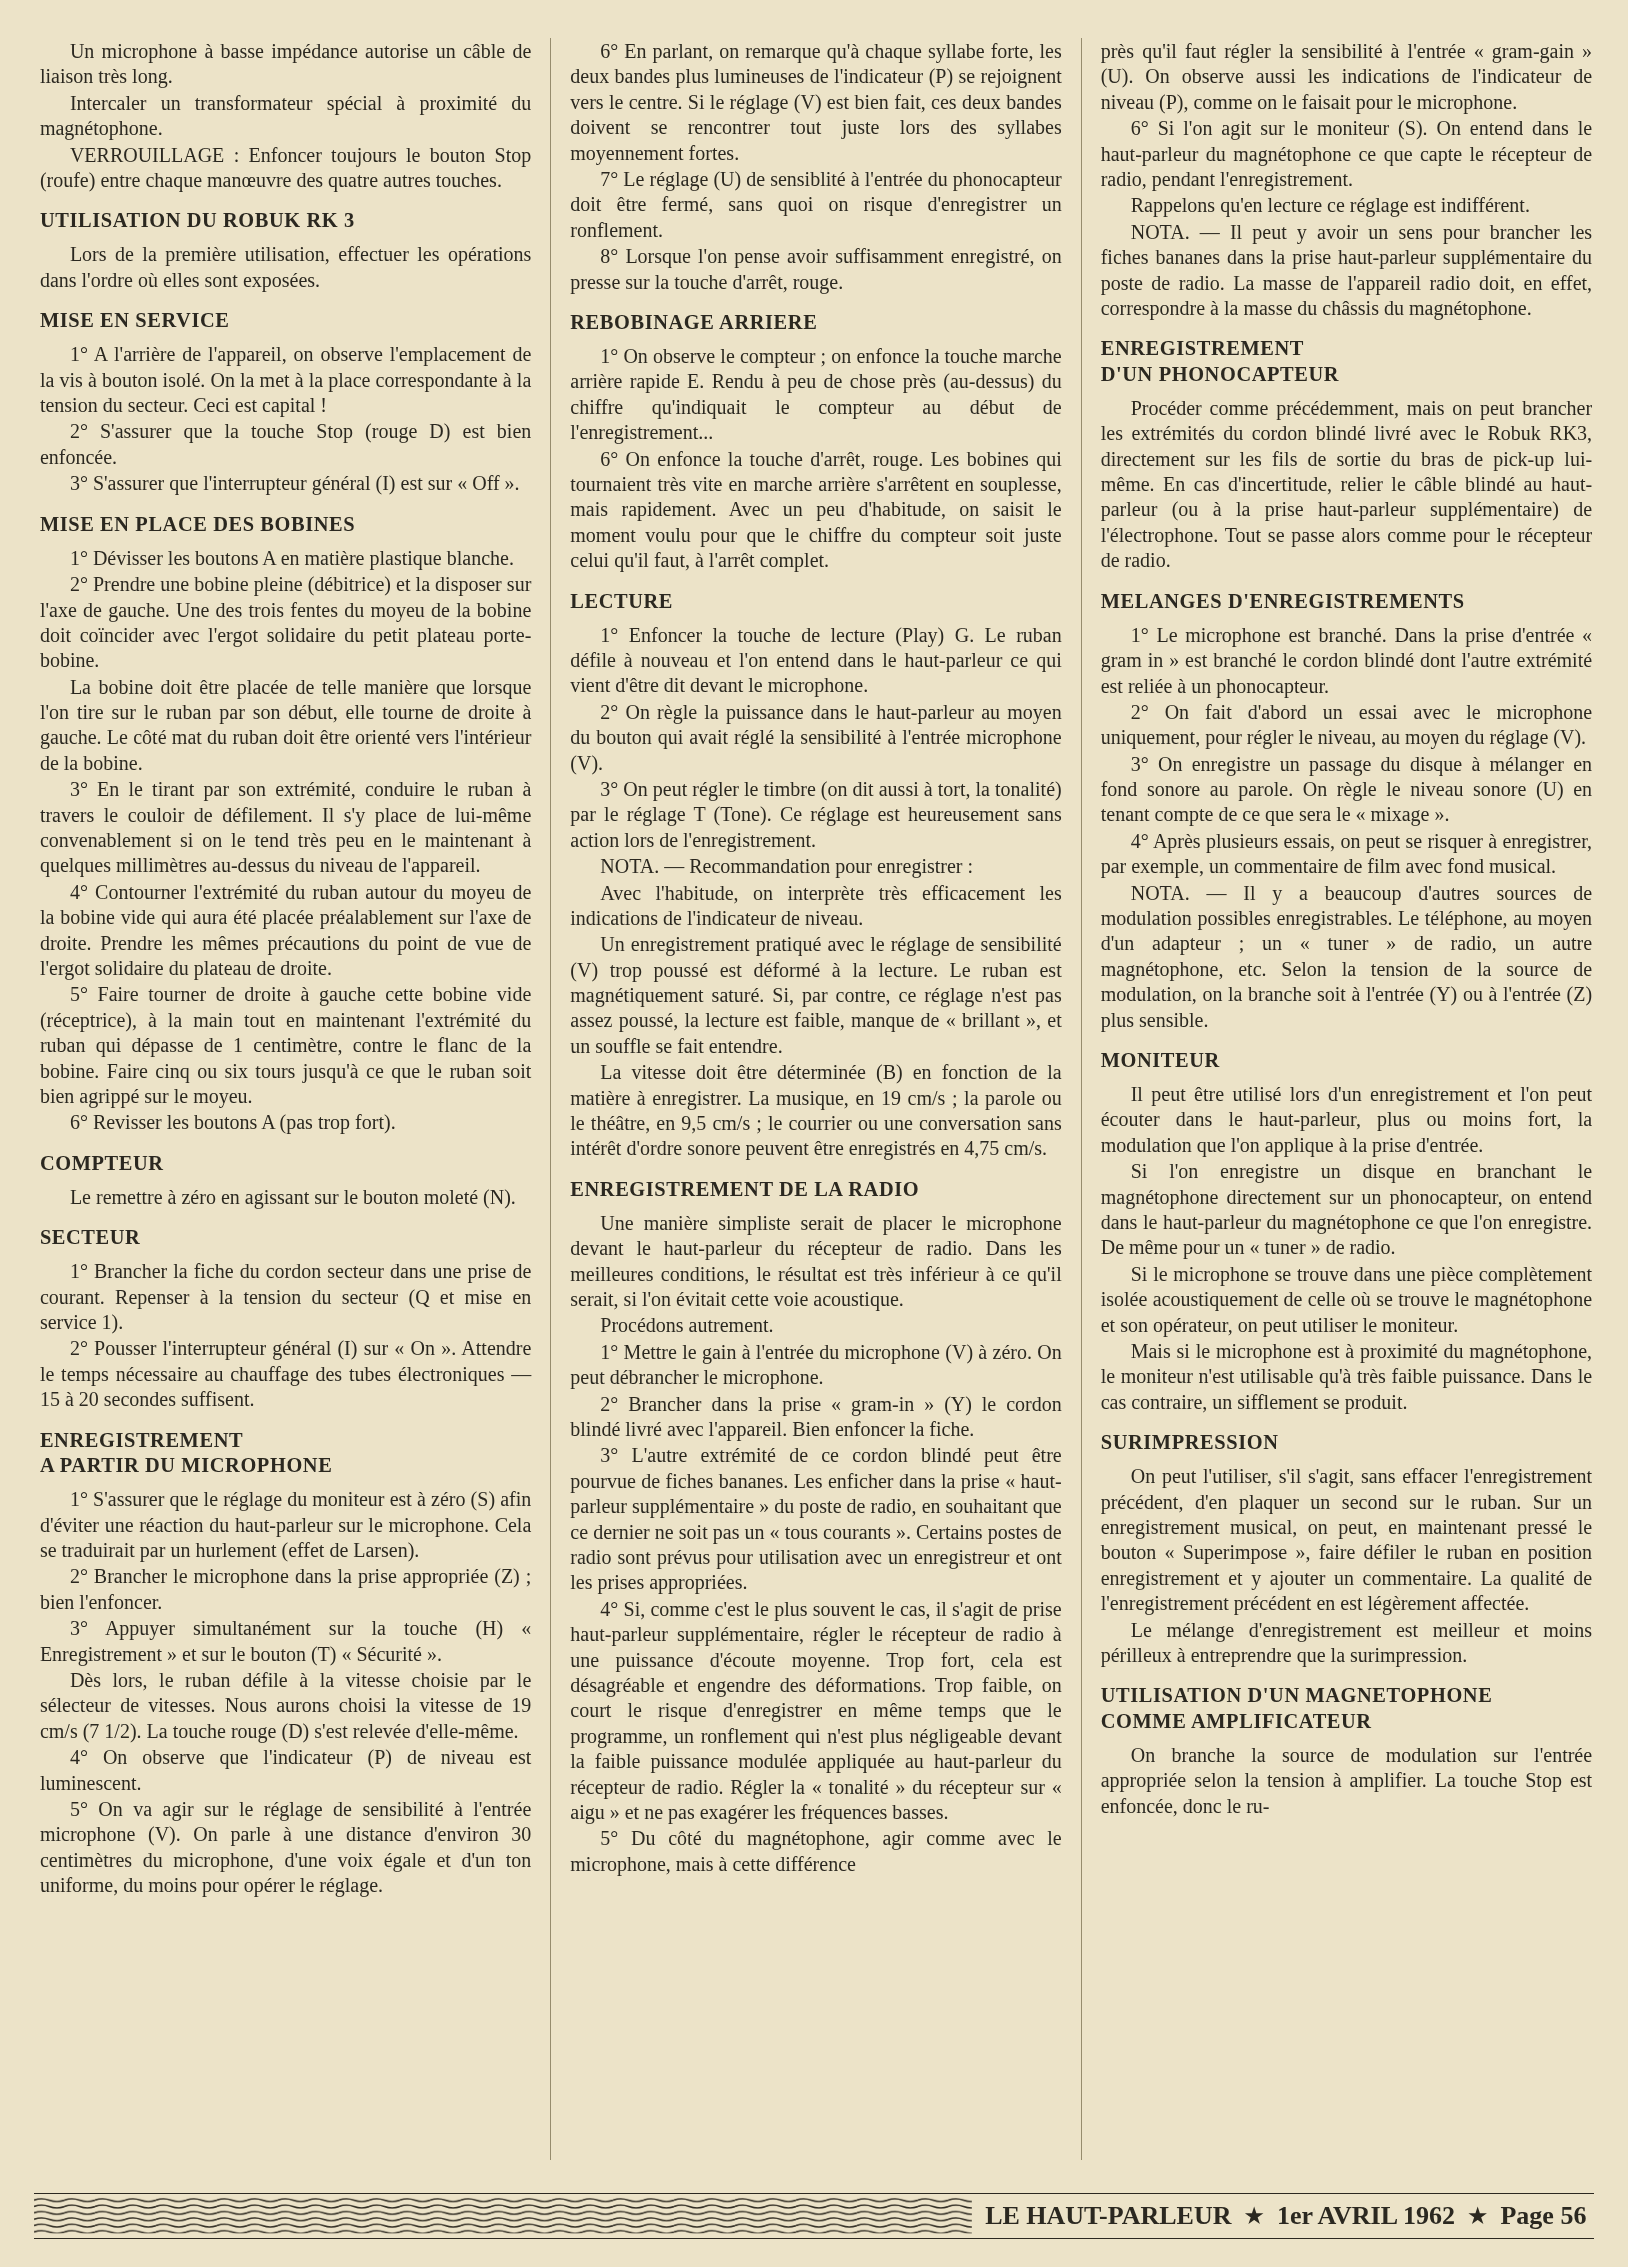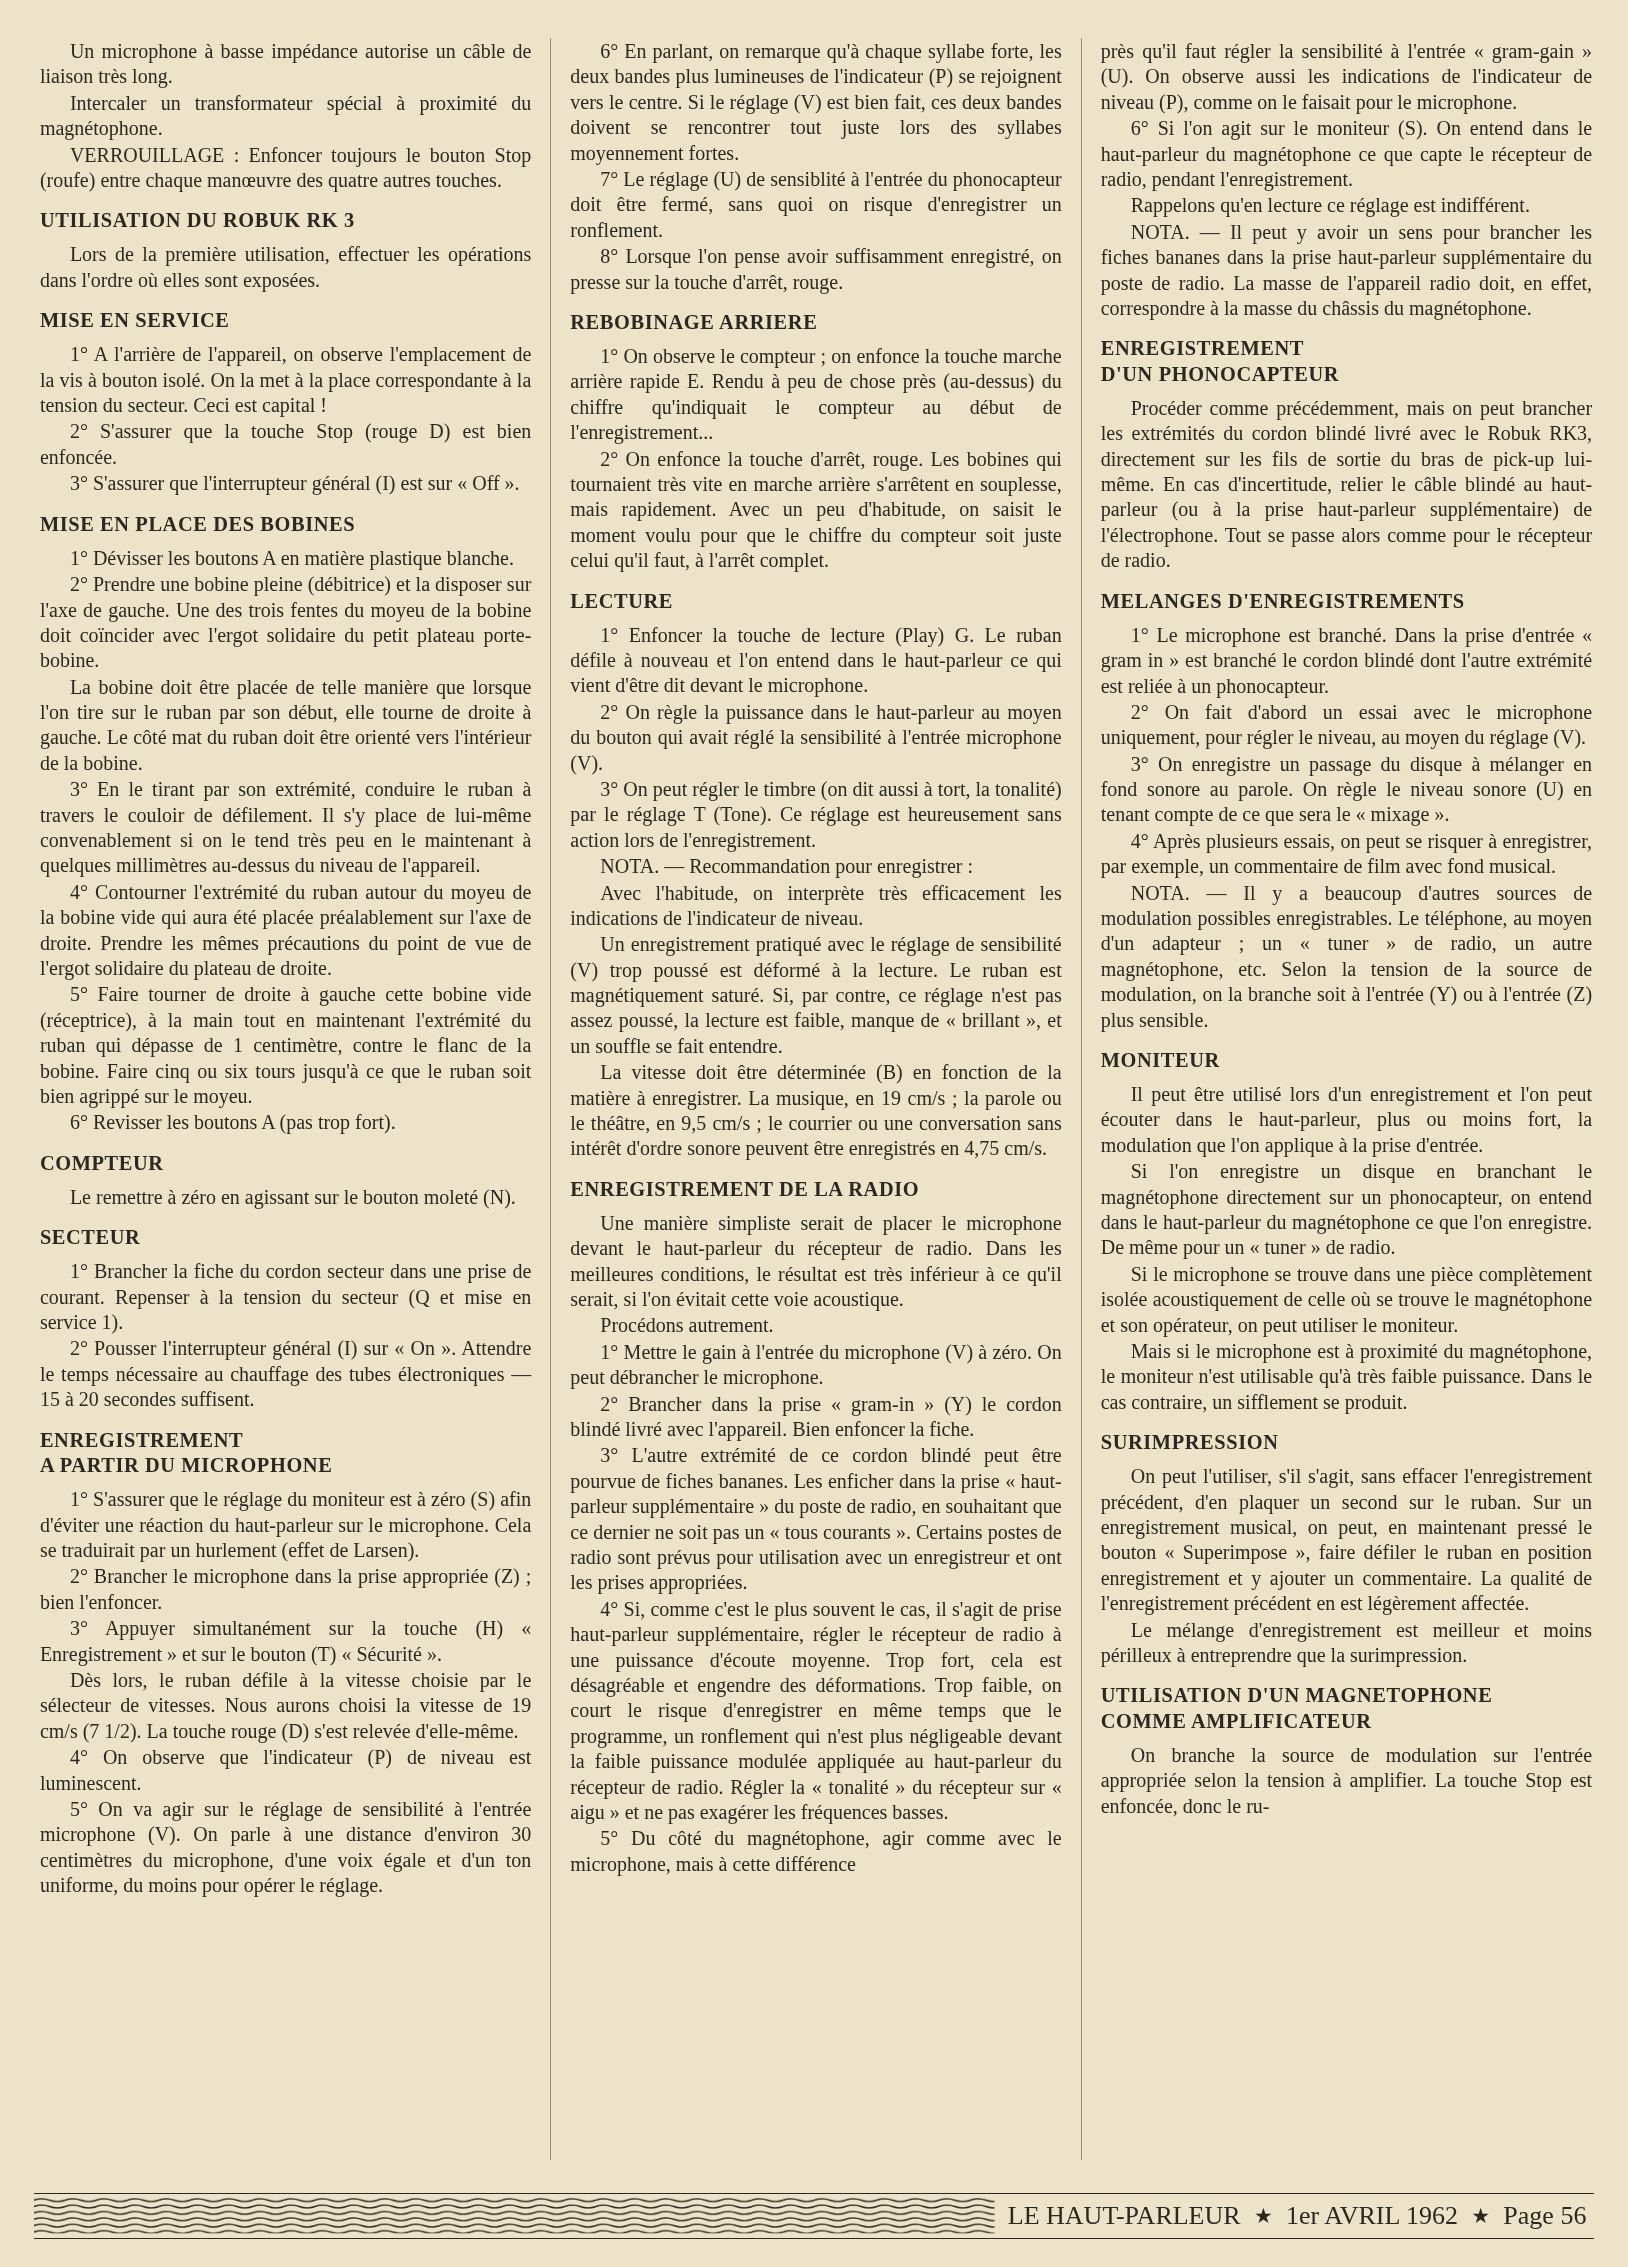--- a/index.html
+++ b/index.html
@@ -28,21 +28,21 @@
   }
   .footer{
     position:absolute;left:34px;right:34px;bottom:28.5px;height:46px;
     display:flex;align-items:stretch;
     border-top:1.9px solid #2b2820;border-bottom:1.9px solid #2b2820;
   }
   .waves{flex:1 1 auto;margin:3.8px 13.3px 3.8px 0}
   .waves svg{width:100%;height:100%;display:block}
   .footer-text{
     display:flex;align-items:center;gap:13.3px;
-    font-weight:normal;font-size:26px;white-space:nowrap;padding-right:7.6px;
+    font-weight:bold;font-size:26px;white-space:nowrap;padding-right:7.6px;
   }
   .footer-text .star{font-size:21px;position:relative;top:1px}
 </style>
 </head>
 <body style="background: rgb(236, 227, 200); color: rgb(43, 40, 32);">
 
 <div class="page">
   <div class="columns">
     <div class="col">
         <p class="para">Un microphone à basse impédance autorise un câble de liaison très long.</p>
@@ -75,21 +75,21 @@
         <p class="para">Dès lors, le ruban défile à la vitesse choisie par le sélecteur de vitesses. Nous aurons choisi la vitesse de 19 cm/s (7 1/2). La touche rouge (D) s'est relevée d'elle-même.</p>
         <p class="para">4° On observe que l'indicateur (P) de niveau est luminescent.</p>
         <p class="para">5° On va agir sur le réglage de sensibilité à l'entrée microphone (V). On parle à une distance d'environ 30 centimètres du microphone, d'une voix égale et d'un ton uniforme, du moins pour opérer le réglage.</p>
       </div>
     <div class="col">
         <p class="para">6° En parlant, on remarque qu'à chaque syllabe forte, les deux bandes plus lumineuses de l'indicateur (P) se rejoignent vers le centre. Si le réglage (V) est bien fait, ces deux bandes doivent se rencontrer tout juste lors des syllabes moyennement fortes.</p>
         <p class="para">7° Le réglage (U) de sensiblité à l'entrée du phonocapteur doit être fermé, sans quoi on risque d'enregistrer un ronflement.</p>
         <p class="para">8° Lorsque l'on pense avoir suffisamment enregistré, on presse sur la touche d'arrêt, rouge.</p>
         <h2 class="heading">REBOBINAGE ARRIERE</h2>
         <p class="para">1° On observe le compteur ; on enfonce la touche marche arrière rapide E. Rendu à peu de chose près (au-dessus) du chiffre qu'indiquait le compteur au début de l'enregistrement...</p>
-        <p class="para">2° On enfonce la touche d'arrêt, rouge. Les bobines qui tournaient très vite en marche arrière s'arrêtent en souplesse, mais rapidement. Avec un peu d'habitude, on saisit le moment voulu pour que le chiffre du compteur soit juste celui qu'il faut, à l'arrêt complet.</p>
+        <p class="para">6° On enfonce la touche d'arrêt, rouge. Les bobines qui tournaient très vite en marche arrière s'arrêtent en souplesse, mais rapidement. Avec un peu d'habitude, on saisit le moment voulu pour que le chiffre du compteur soit juste celui qu'il faut, à l'arrêt complet.</p>
         <h2 class="heading">LECTURE</h2>
         <p class="para">1° Enfoncer la touche de lecture (Play) G. Le ruban défile à nouveau et l'on entend dans le haut-parleur ce qui vient d'être dit devant le microphone.</p>
         <p class="para">2° On règle la puissance dans le haut-parleur au moyen du bouton qui avait réglé la sensibilité à l'entrée microphone (V).</p>
         <p class="para">3° On peut régler le timbre (on dit aussi à tort, la tonalité) par le réglage T (Tone). Ce réglage est heureusement sans action lors de l'enregistrement.</p>
         <p class="para">NOTA. — Recommandation pour enregistrer :</p>
         <p class="para">Avec l'habitude, on interprète très efficacement les indications de l'indicateur de niveau.</p>
         <p class="para">Un enregistrement pratiqué avec le réglage de sensibilité (V) trop poussé est déformé à la lecture. Le ruban est magnétiquement saturé. Si, par contre, ce réglage n'est pas assez poussé, la lecture est faible, manque de « brillant », et un souffle se fait entendre.</p>
         <p class="para">La vitesse doit être déterminée (B) en fonction de la matière à enregistrer. La musique, en 19 cm/s ; la parole ou le théâtre, en 9,5 cm/s ; le courrier ou une conversation sans intérêt d'ordre sonore peuvent être enregistrés en 4,75 cm/s.</p>
         <h2 class="heading">ENREGISTREMENT DE LA RADIO</h2>
         <p class="para">Une manière simpliste serait de placer le microphone devant le haut-parleur du récepteur de radio. Dans les meilleures conditions, le résultat est très inférieur à ce qu'il serait, si l'on évitait cette voie acoustique.</p>

